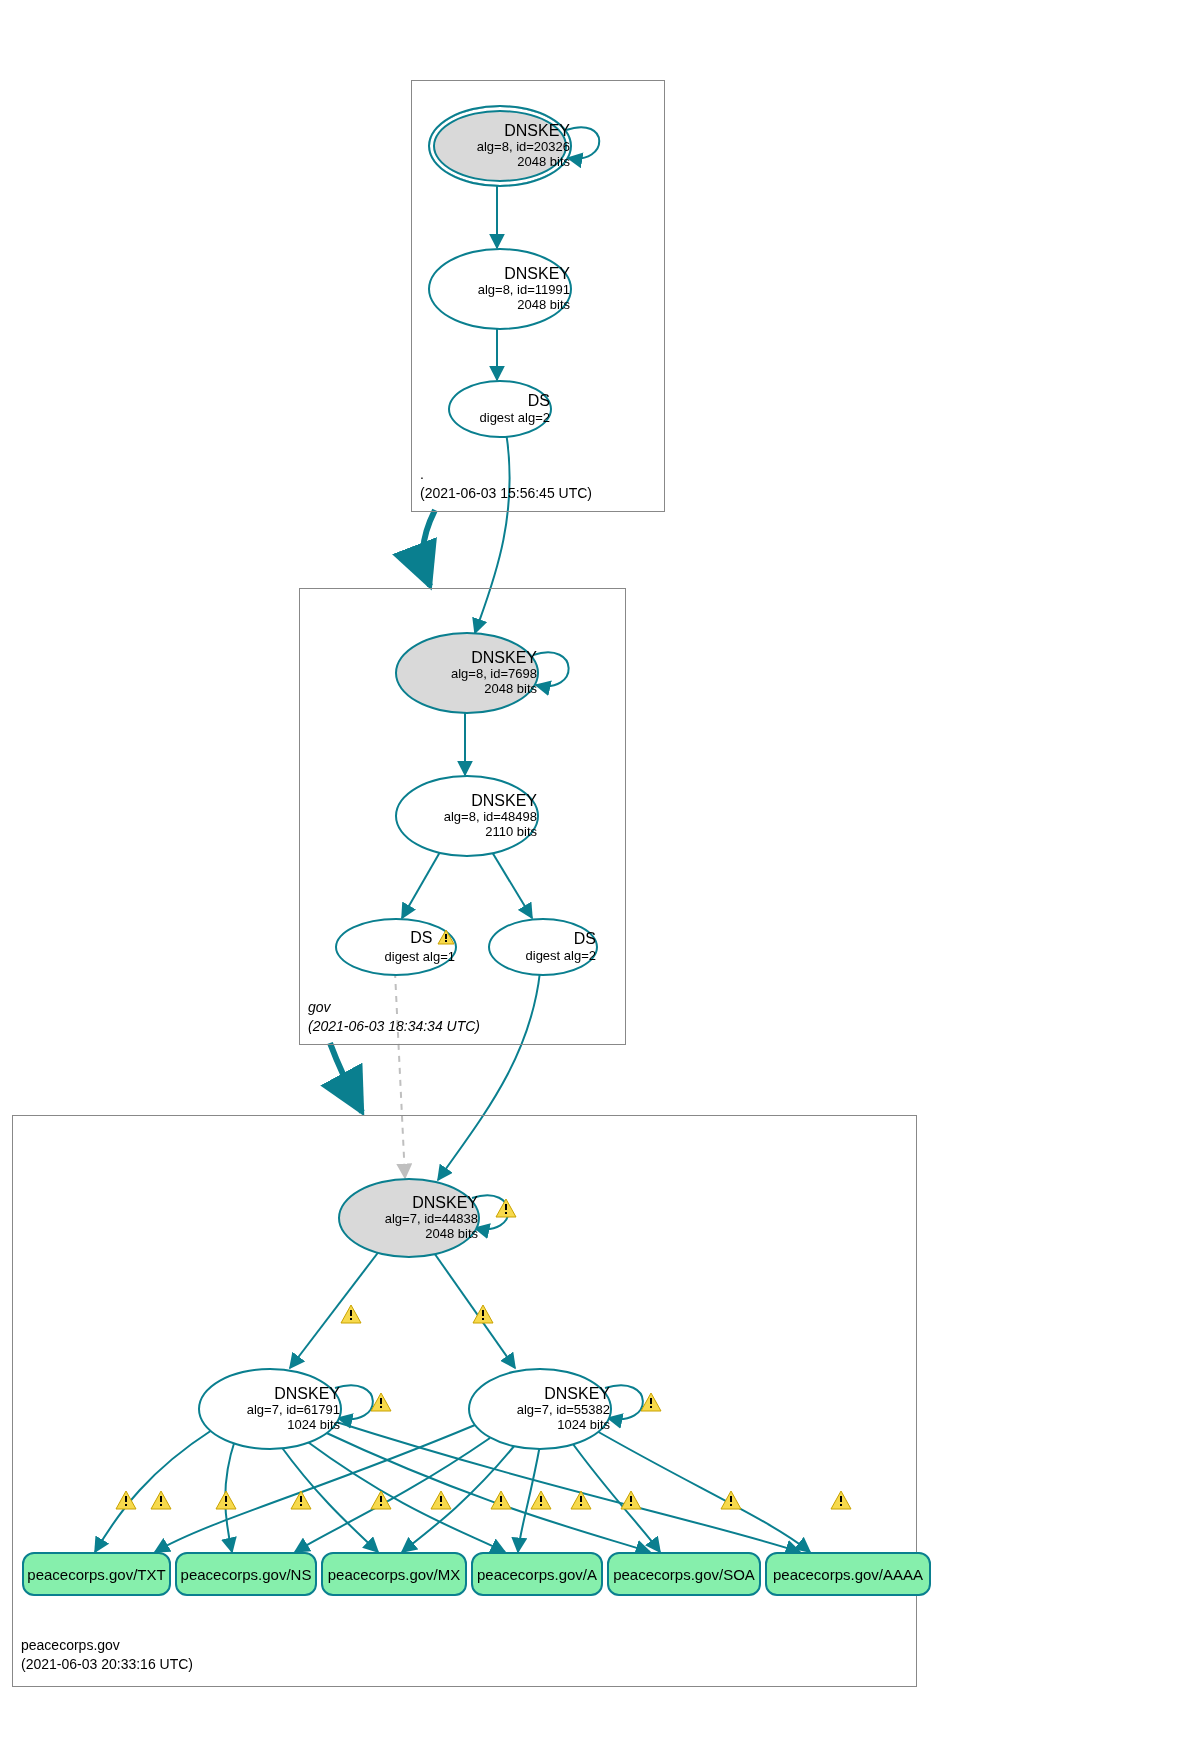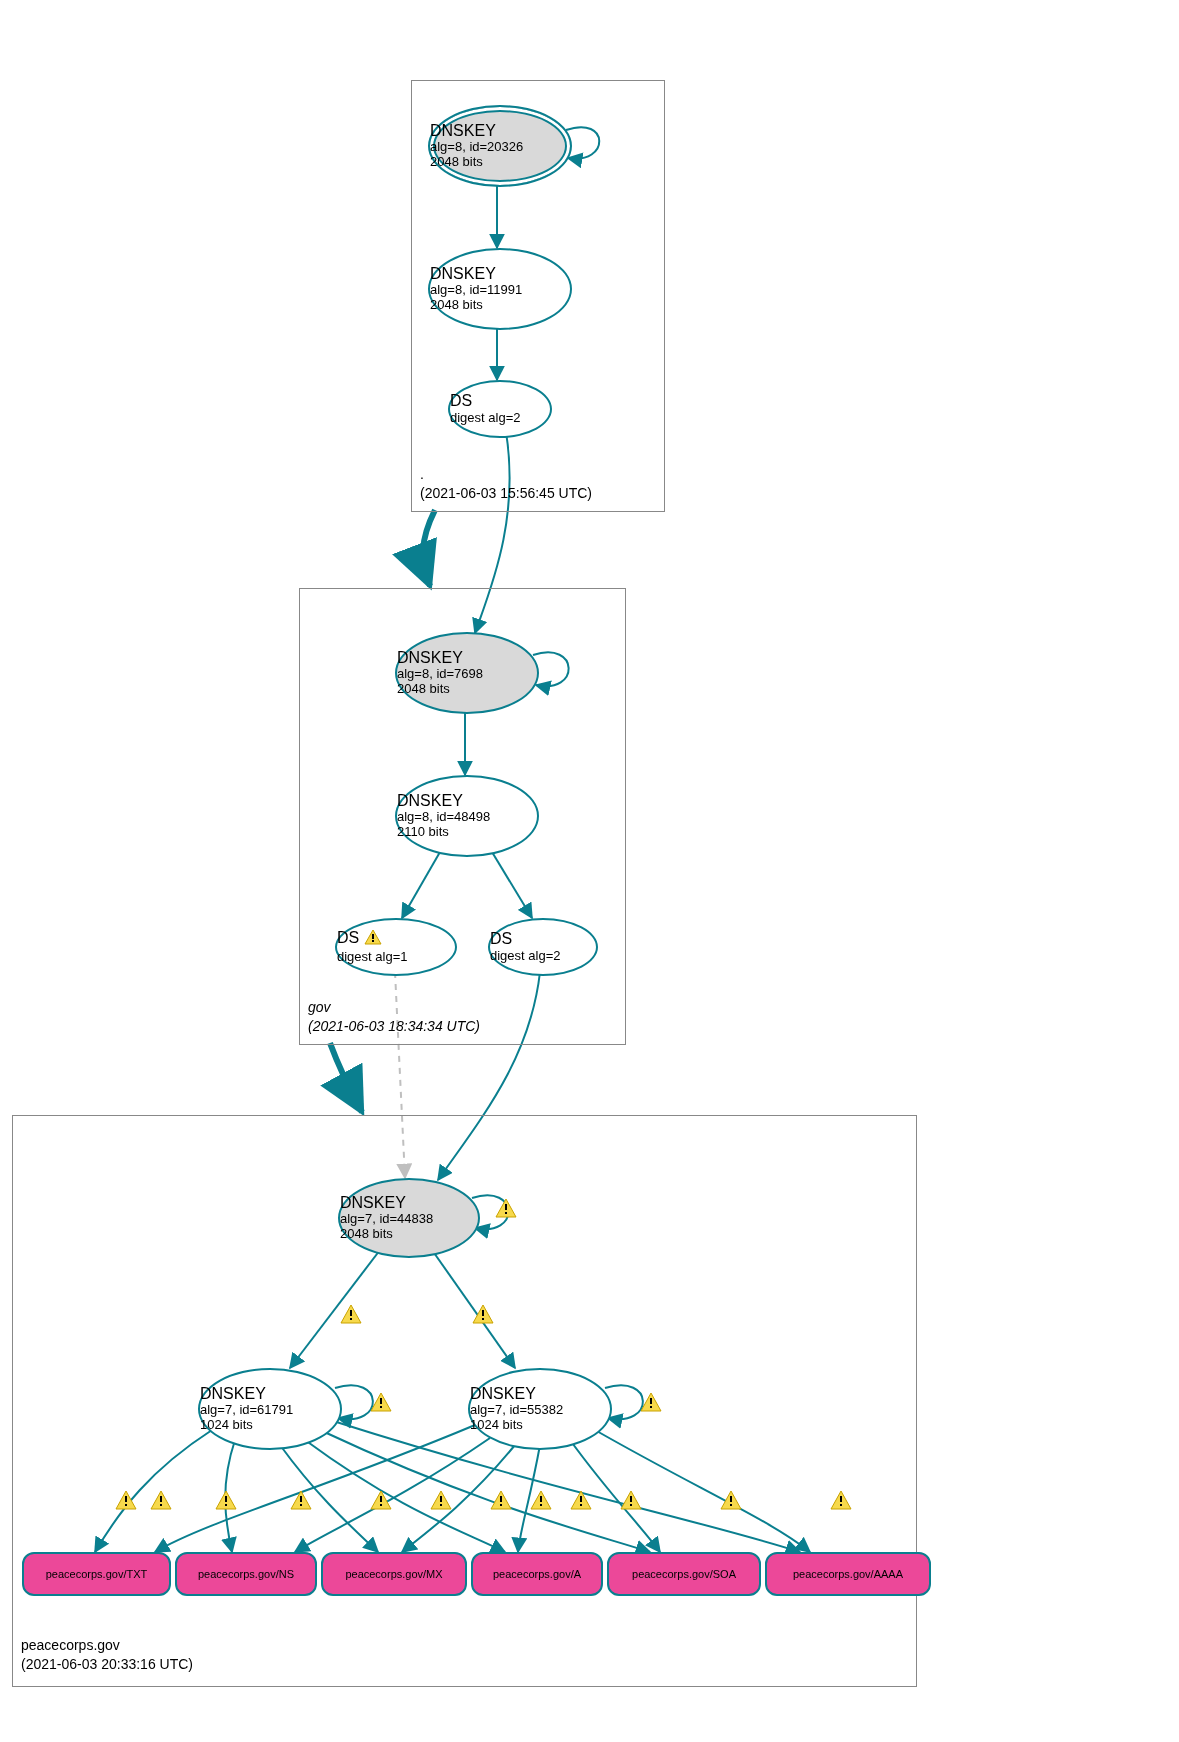--- a/index.html
+++ b/index.html
@@ -23,21 +23,21 @@
     left: 8px;
     font-size: 14px;
     line-height: 1.35;
     color: #000;
   }
   .zone-label .ts { font-size: 14px; }
   .node {
     position: absolute;
     border: 2px solid #0a7f8f;
     border-radius: 50%;
-    text-align: left;
+    text-align: right;
     background: #fff;
     display: flex;
     flex-direction: column;
     justify-content: center;
     font-size: 13px;
     line-height: 1.15;
   }
   .node .title { font-size: 16px; }
   .node.ksk {
     background: #d9d9d9;
@@ -45,22 +45,22 @@
   }
   .node.filled { background: #d9d9d9; }
   .rr {
     position: absolute;
     border: 2px solid #0a7f8f;
     border-radius: 12px;
     text-align: center;
     display: flex;
     align-items: center;
     justify-content: center;
-    font-size: 11px;
-    background: #ec4899;
+    font-size: 15px;
+    background: #86efac;
     height: 40px;
   }
   .warn {
     position: absolute;
     width: 22px;
     height: 20px;
     display: flex;
     align-items: center;
     justify-content: center;
   }

